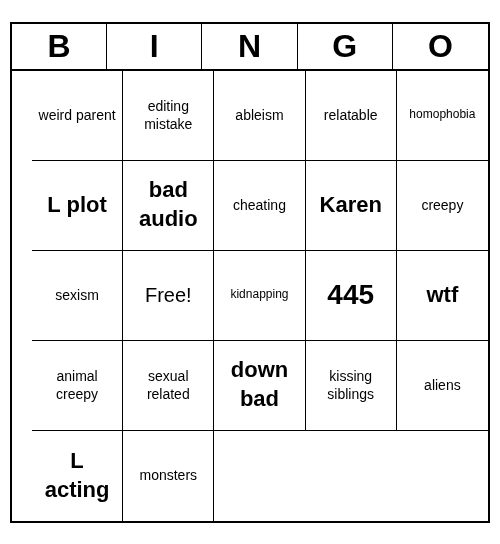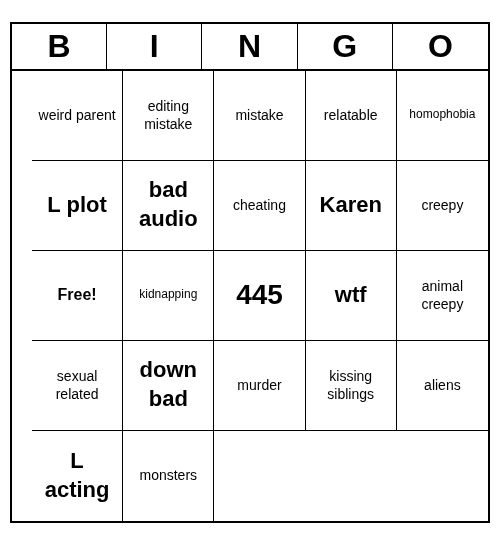--- a/index.html
+++ b/index.html
@@ -68,22 +68,22 @@
     .bingo-cell:nth-child(n+21) {
       border-bottom: none;
     }
 
     .bingo-cell.large-text {
       font-size: 22px;
       font-weight: bold;
     }
 
     .bingo-cell.free-space {
-      font-size: 16px;
-      font-weight: bold;
+      font-size: 20px;
+      font-weight: normal;
     }
 
     .bingo-cell.extra-large {
       font-size: 28px;
       font-weight: bold;
     }
 
     .bingo-cell.small-text {
       font-size: 12px;
     }
@@ -95,34 +95,34 @@
   <div class="bingo-header">
   <div class="bingo-header-cell">B</div>
       <div class="bingo-header-cell">I</div>
       <div class="bingo-header-cell">N</div>
       <div class="bingo-header-cell">G</div>
       <div class="bingo-header-cell">O</div>
     </div>
   <div class="bingo-grid">
   <div class="bingo-cell">weird parent</div>
       <div class="bingo-cell">editing mistake</div>
-      <div class="bingo-cell">mistake</div>
+      <div class="bingo-cell">ableism</div>
       <div class="bingo-cell">relatable</div>
       <div class="bingo-cell small-text">homophobia</div>
       <div class="bingo-cell large-text">L plot</div>
       <div class="bingo-cell large-text">bad audio</div>
       <div class="bingo-cell">cheating</div>
       <div class="bingo-cell large-text">Karen</div>
       <div class="bingo-cell">creepy</div>
+      <div class="bingo-cell">sexism</div>
       <div class="bingo-cell free-space">Free!</div>
       <div class="bingo-cell small-text">kidnapping</div>
       <div class="bingo-cell extra-large">445</div>
       <div class="bingo-cell large-text">wtf</div>
       <div class="bingo-cell">animal creepy</div>
       <div class="bingo-cell">sexual related</div>
       <div class="bingo-cell large-text">down bad</div>
-      <div class="bingo-cell">murder</div>
       <div class="bingo-cell">kissing siblings</div>
       <div class="bingo-cell">aliens</div>
       <div class="bingo-cell large-text">L acting</div>
       <div class="bingo-cell">monsters</div>
     </div>
 </div>
 
 </body></html>

